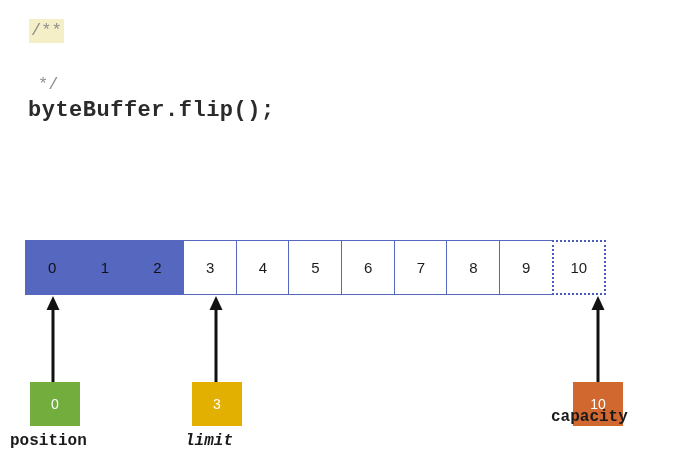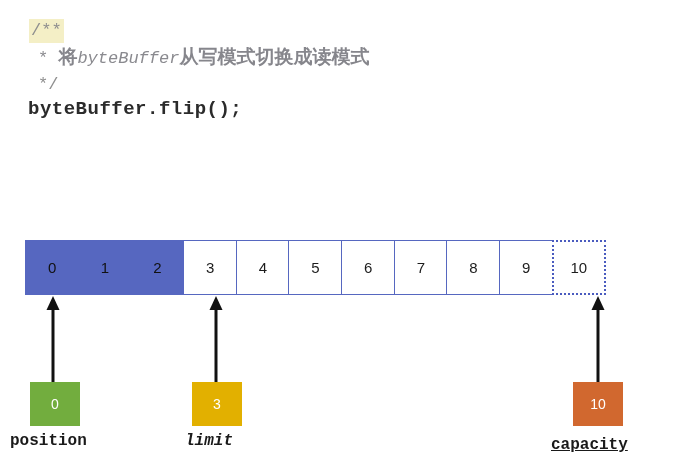--- a/index.html
+++ b/index.html
@@ -57,21 +57,21 @@
   }
   #comment-close {
     left: 38px;
     top: 76px;
     font-size: 17px;
     color: #8e8e8e;
   }
   #code-stmt {
     left: 28px;
     top: 100px;
-    font-size: 19px;
+    font-size: 22px;
     font-weight: 700;
     color: #2b2b2b;
     letter-spacing: 0.5px;
   }
 
   
   #buffer-row {
     position: absolute;
     left: 25px;
     top: 240px;
@@ -129,30 +129,29 @@
   .legend-label {
     position: absolute;
     font-family: "Liberation Mono", "DejaVu Sans Mono", monospace;
     font-size: 16px;
     font-weight: 700;
     color: #1a1a1a;
     white-space: nowrap;
   }
   #label-position { left: 10px;  top: 432px; }
   #label-limit    { left: 185px; top: 432px; font-style: italic; }
-  #label-capacity { left: 551px; top: 436px; text-decoration: underline; }
+  #label-capacity { left: 551px; top: 408px; }
 </style>
 </head>
 <body>
 
 <div id="code-block">
 
   <div class="code-line" id="comment-open">/**</div>
 
-  <div class="code-line" id="comment-body"><span>* </span><span class="cjk">将</span><span class="ident">byteBuffer</span><span class="cjk">从写模式切换成读模式</span></div>
 
   <div class="code-line" id="comment-close">*/</div>
 
   <div class="code-line" id="code-stmt">byteBuffer.flip();</div>
 </div>
 
 <div id="buffer-row">
     <div class="cell filled">0</div>
     <div class="cell filled">1</div>
     <div class="cell filled">2</div>

